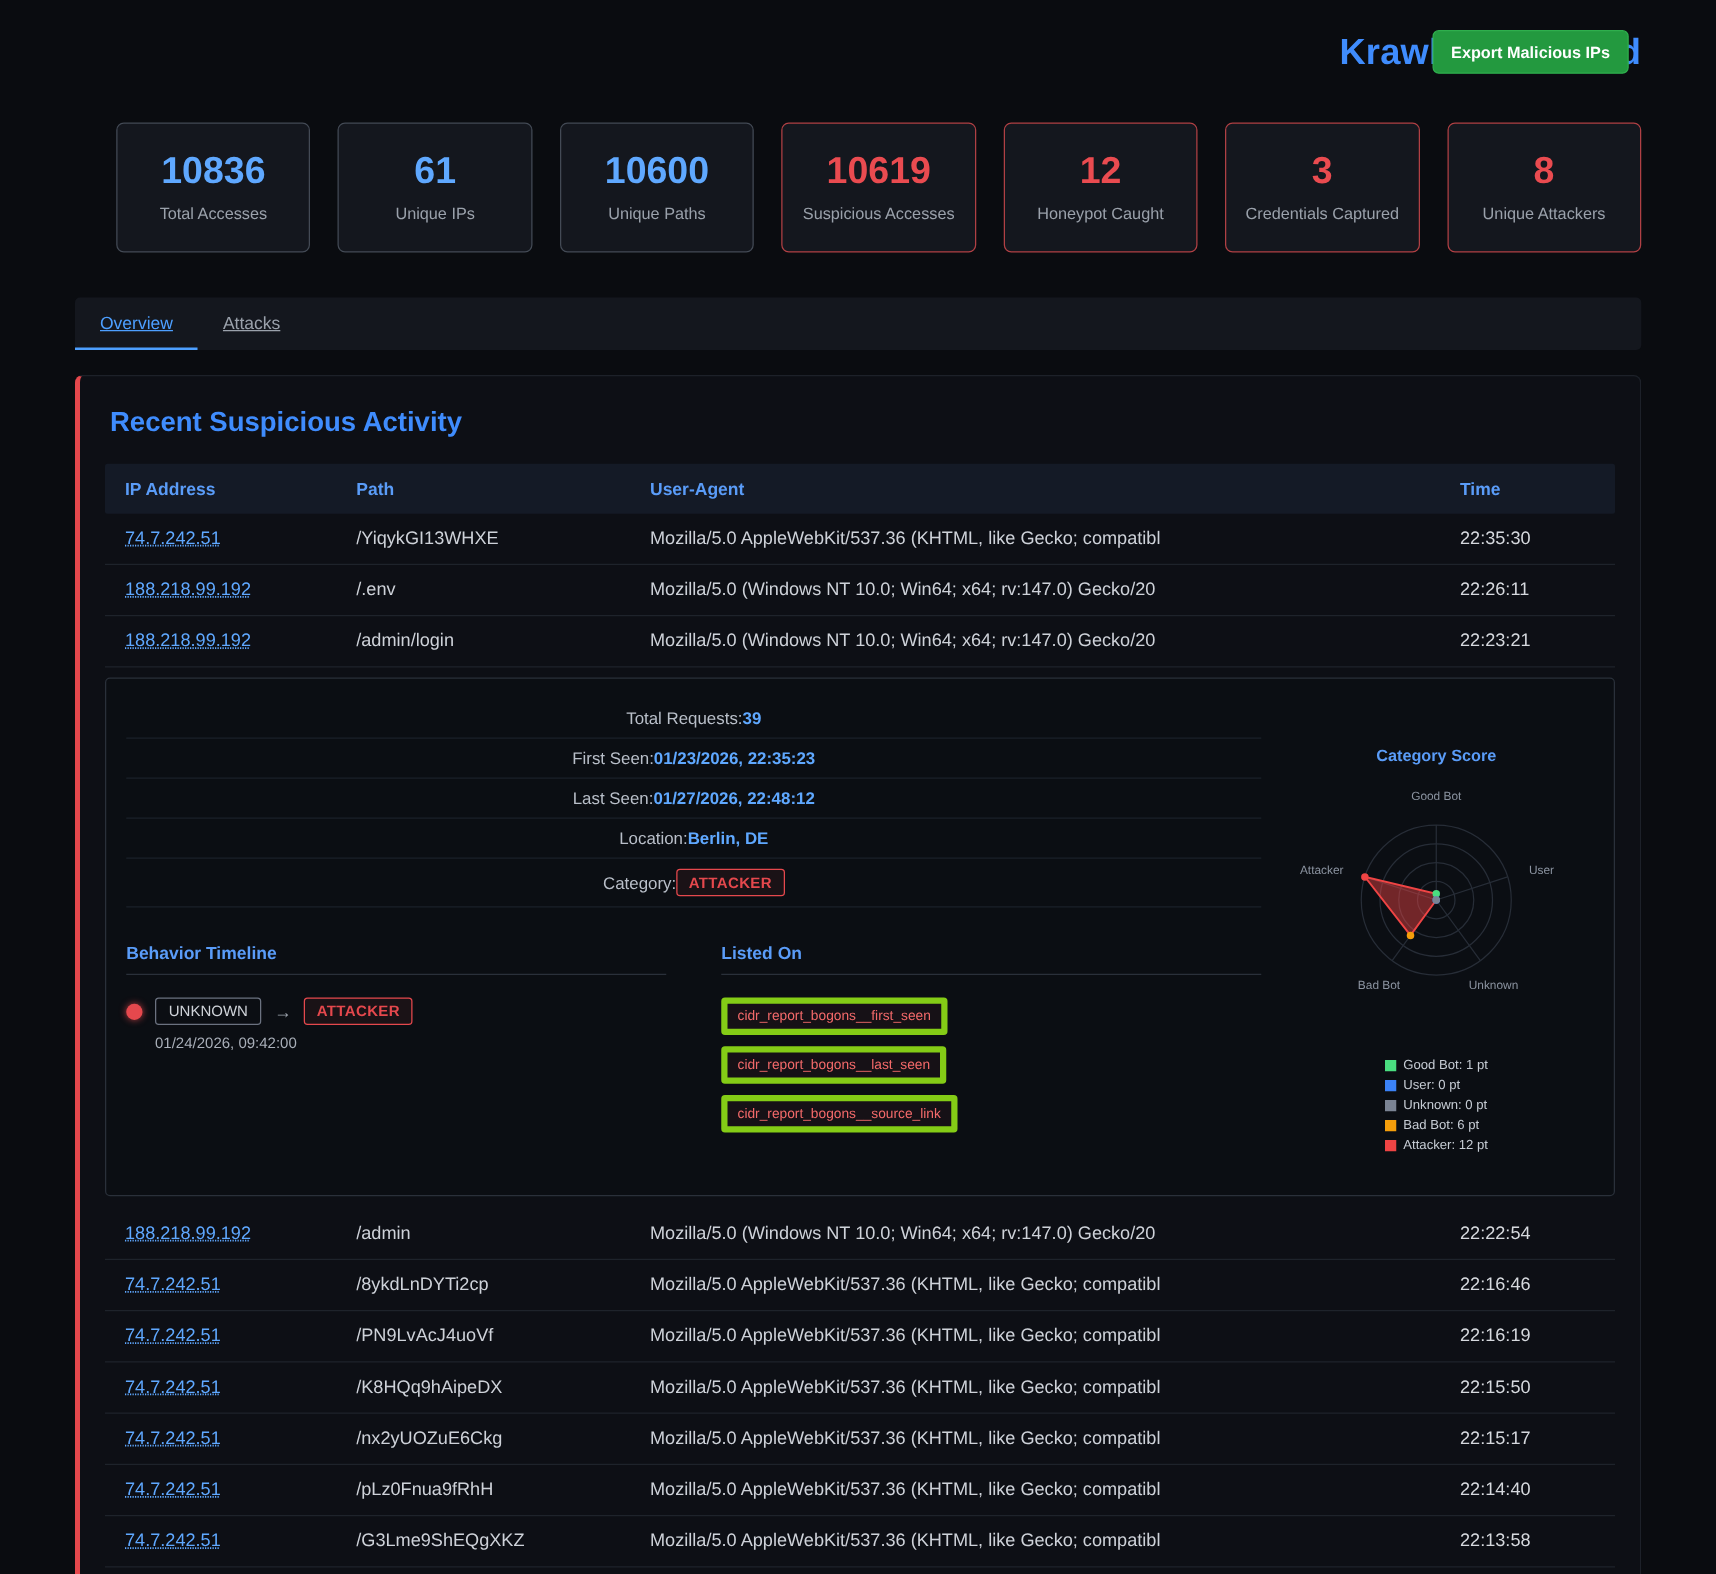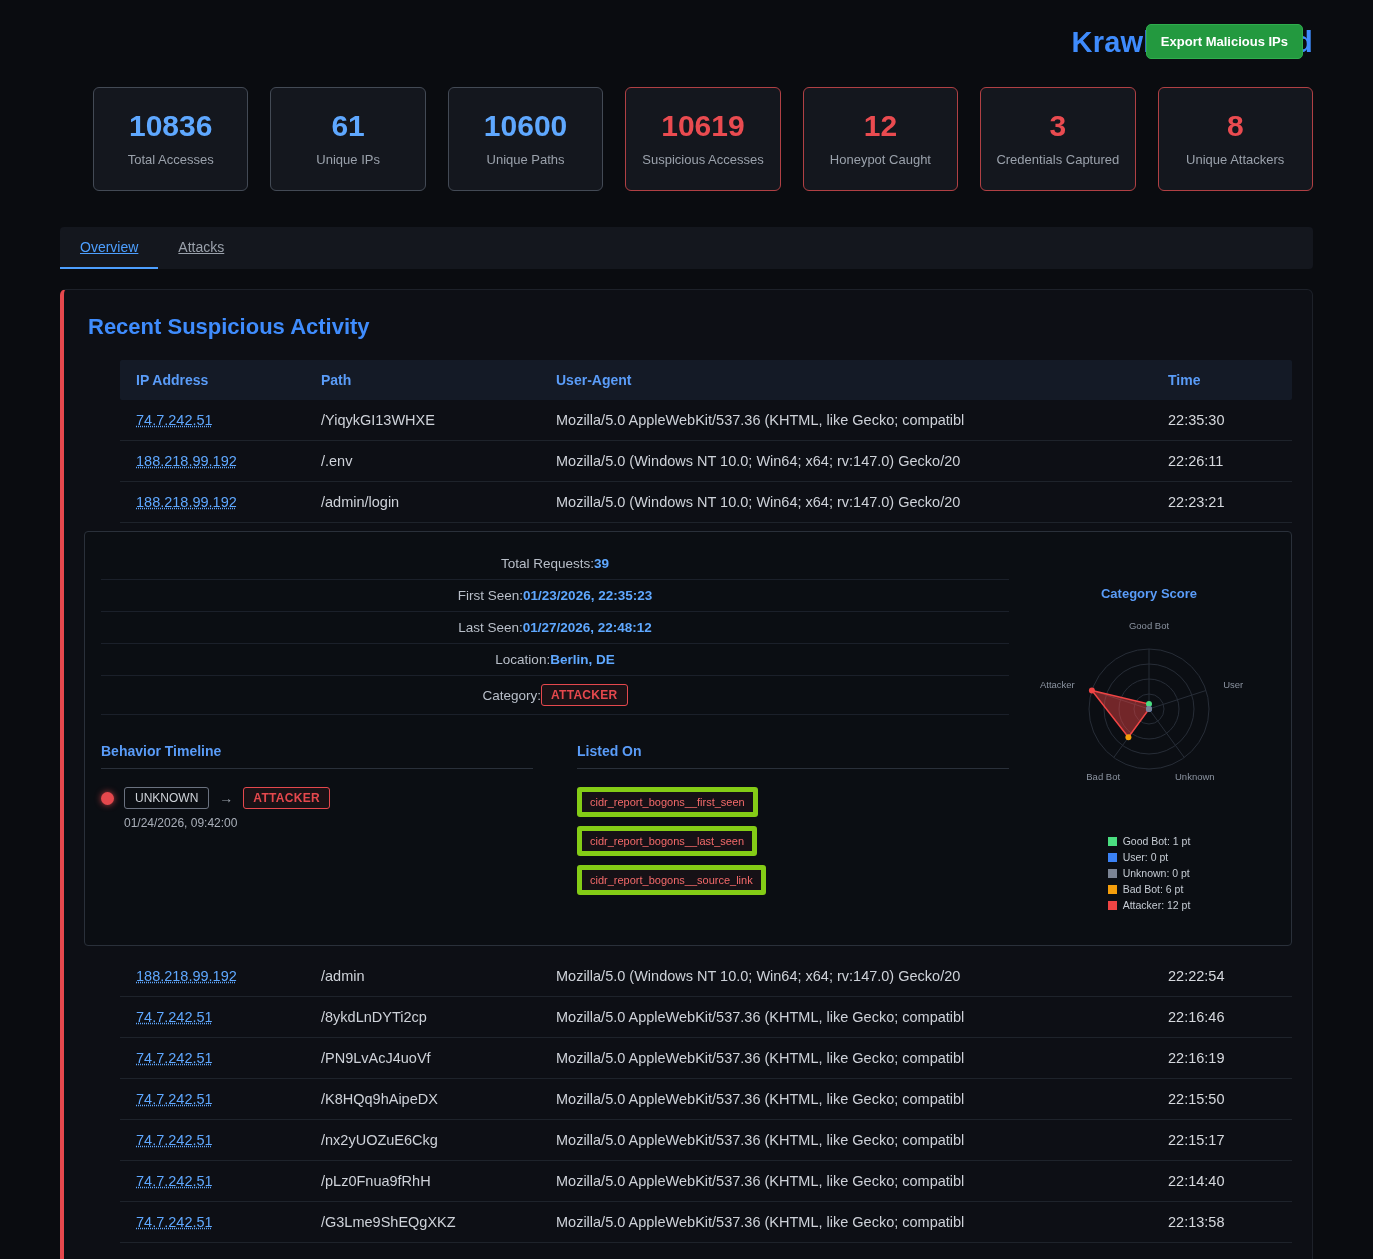--- a/index.html
+++ b/index.html
@@ -18,21 +18,21 @@
     padding-top:8px; letter-spacing:0.2px;
   }
   .export-btn {
     position:absolute; right:10px; top:6px;
     background:#23993f; color:#fff; border:1px solid #2fae4d;
     font-size:13px; font-weight:bold; padding:9px 14px; border-radius:5px; cursor:pointer;
     font-family:inherit;
   }
 
   
-  .stats-row { display:flex; gap:22px; margin-top:11px;padding-left:33px; }
+  .stats-row { display:flex; gap:22px; margin-top:22px;padding-left:33px; }
   .stat-card {
     flex:1; background:#14171e; border:1px solid #434a55; border-radius:6px;
     text-align:center; padding:21px 8px 23px;
   }
   .stat-card.alert { border-color:#b04044; }
   .stat-value { font-size:30px; font-weight:bold; color:#5fa8ff; margin-bottom:9px; }
   .stat-card.alert .stat-value { color:#ea4b50; }
   .stat-label { font-size:13px; color:#9aa1ab; }
 
   
@@ -51,21 +51,21 @@
   .panel {
     margin-top:20px; margin-bottom:16px; background:#0d0f15;
     border:1px solid #1d2129; border-left:4px solid #e5484d;
     border-radius:6px; padding:24px 0 24px;
   }
   .panel-title { font-size:22px; font-weight:bold; color:#3f8cfd; margin:0 0 20px 24px; }
 
   .table { margin:0 20px; }
   .thead, .trow {
     display:grid; grid-template-columns:185px 235px 1fr 108px;
-    align-items:center; padding:0 16px;margin-left:36px;
+    align-items:center; padding:0 16px;
   }
   .thead {
     background:#141a26; color:#5a9cf8; font-weight:bold; font-size:14px;
     height:40px; border-radius:2px;
   }
   .trow { height:41px; border-bottom:1px solid #1e232b; font-size:14.5px; cursor:pointer; }
   .cell.ua, .cell.path { color:#ced2d9; white-space:nowrap; overflow:hidden; }
   .cell.time { color:#d6d9de; }
   .ip-link { color:#5fa8ff; text-decoration:underline; text-decoration-style:dotted; cursor:pointer; }
 

